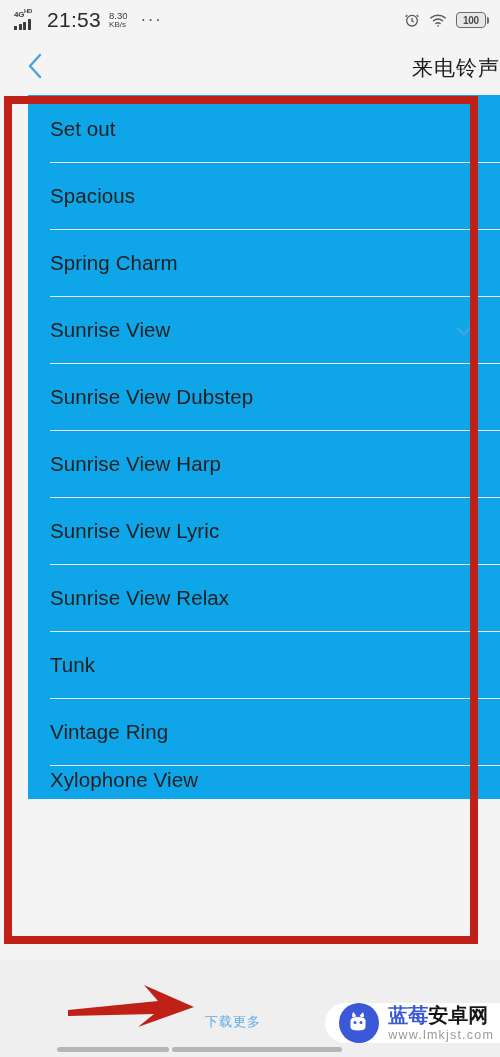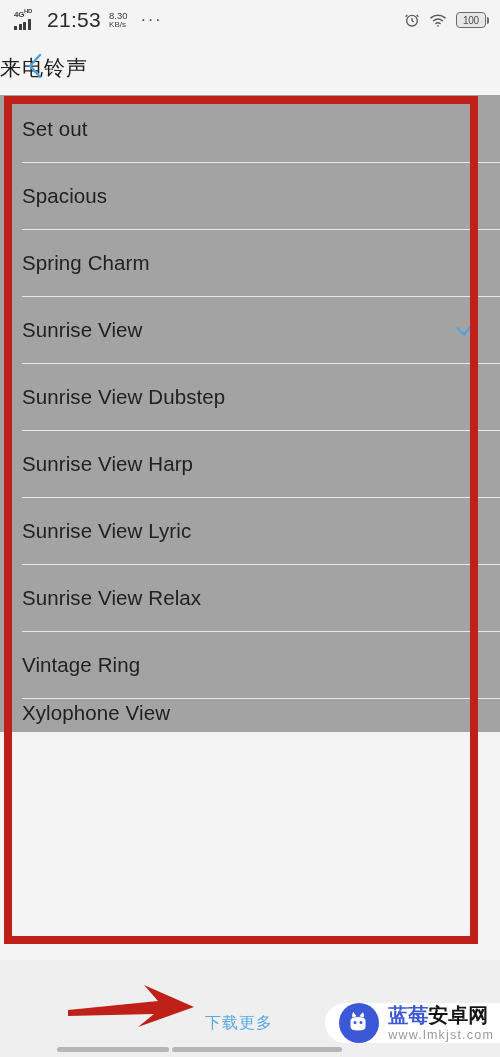--- a/index.html
+++ b/index.html
@@ -108,21 +108,21 @@
     right: -4px;
     top: 4px;
     width: 2.5px;
     height: 7px;
     background: #6b6b6b;
     border-radius: 0 2px 2px 0;
   }
   .battery span {
     font-size: 10px;
     color: #4a4a4a;
-    font-weight: 400;
+    font-weight: 700;
     letter-spacing: -0.3px;
   }
 
   
   .title-bar {
     height: 55px;
     background: #f4f4f4;
     display: flex;
     align-items: center;
     position: relative;
@@ -134,35 +134,36 @@
     transform: translateY(-50%);
     width: 34px;
     height: 34px;
     display: flex;
     align-items: center;
     justify-content: center;
     cursor: pointer;
   }
   .page-title {
     width: 100%;
-    text-align: left;
+    text-align: right;
     font-size: 21px;
     color: #1d1d1d;
     letter-spacing: 1px;
   }
 
   
   .list-wrap {
     position: relative;
     background: #f4f4f4;
   }
   .ringtone-list {
-    background: #a3a3a3;
+    background: #0ea5e9;
     padding-left: 22px;
     box-sizing: border-box;
+    margin-left: 28px;
   }
   .row {
     height: 67px;
     display: flex;
     align-items: center;
     position: relative;
     padding-right: 24px;
     cursor: pointer;
   }
   .row + .row::before {
@@ -213,21 +214,21 @@
     left: 0;
     right: 0;
     top: 960px;
     bottom: 0;
     background: #efefef;
   }
   .download-more {
     position: absolute;
     left: 205px;
     top: 1013px;
-    font-size: 16px;
+    font-size: 13px;
     color: #5aa9e6;
     letter-spacing: 1px;
     cursor: pointer;
     z-index: 6;
   }
   .red-arrow {
     position: absolute;
     left: 66px;
     top: 983px;
     z-index: 6;
@@ -383,20 +384,23 @@
 
     <div class="row">
       <span class="row-label">Sunrise View Lyric</span>
     </div>
 
 
     <div class="row">
       <span class="row-label">Sunrise View Relax</span>
     </div>
 
+    <div class="row">
+      <span class="row-label">Tunk</span>
+    </div>
 
     <div class="row">
       <span class="row-label">Vintage Ring</span>
     </div>
 
 
     <div class="row cut">
       <span class="row-label">Xylophone View</span>
     </div>
 

